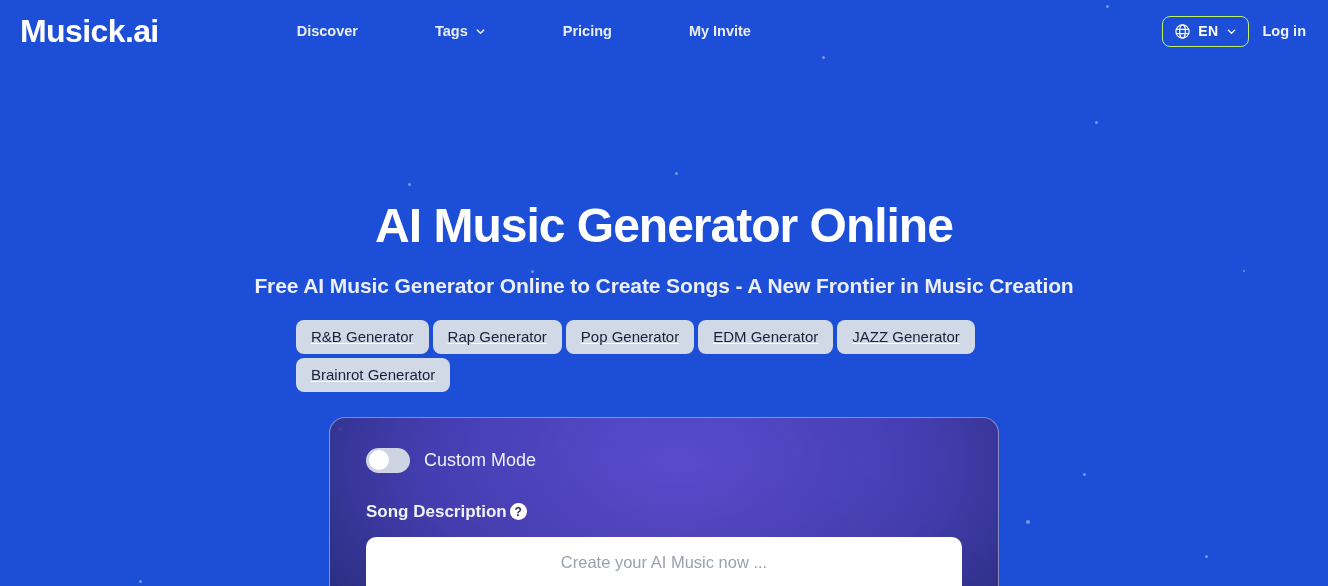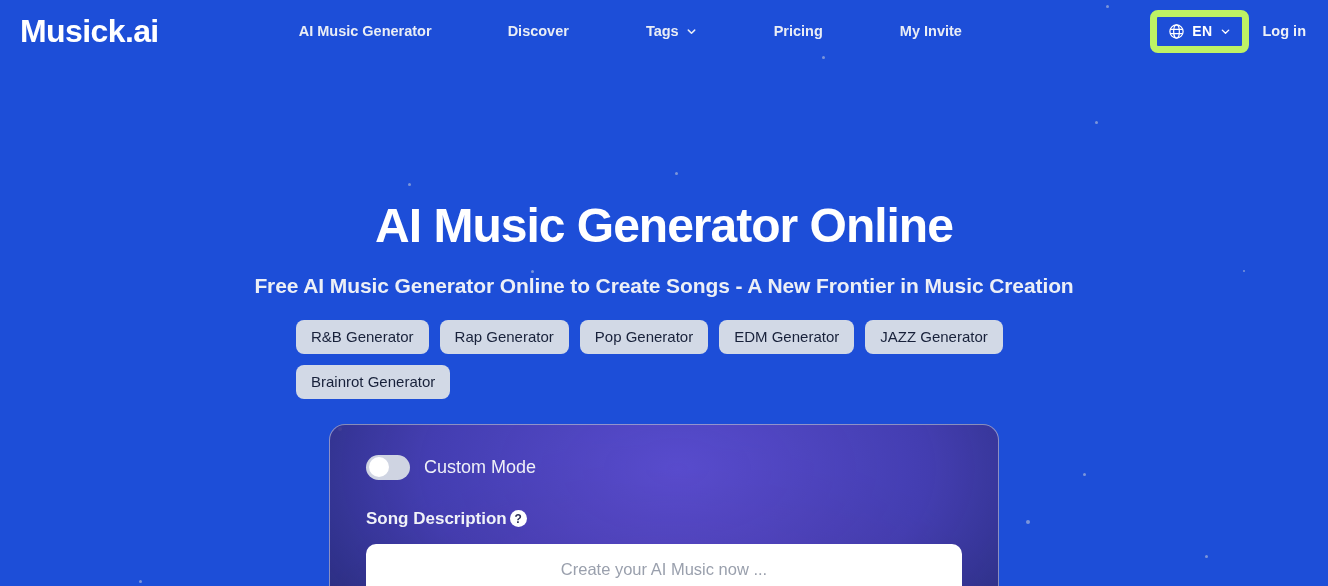--- a/index.html
+++ b/index.html
@@ -112,21 +112,21 @@
     margin-left: auto;
     display: flex;
     align-items: center;
     gap: 14px;
   }
 
   .lang-pill {
     display: flex;
     align-items: center;
     gap: 7px;
-    border: 7px solid #bef264;
+    border: 1px solid #bef264;
     border-radius: 8px;
     padding: 6px 11px;
     cursor: pointer;
   }
   .lang-pill .lang-code {
     font-size: 14px;
     font-weight: 700;
     color: #ffffff;
     letter-spacing: .4px;
   }
@@ -162,25 +162,26 @@
     font-weight: 700;
     color: #eceff6;
     letter-spacing: -0.1px;
   }
 
   .chips {
     margin-top: 22px;
     display: flex;
     flex-wrap: wrap;
     justify-content: flex-start;
-    gap: 11px;
+    gap: 4px;
     width: 736px;
     margin-left: auto;
     margin-right: auto;
     padding-left: 0;
+    text-decoration: underline;
   }
 
   .chip {
     background: #d2d9e6;
     color: #18213a;
     font-size: 15px;
     font-weight: 400;
     border-radius: 8px;
     padding: 8px 15px;
     line-height: 1.2;
@@ -301,23 +302,20 @@
     <span class="star" style="left:1243px;top:270px;width:2px;height:2px;"></span>
     <span class="star" style="left:1205px;top:555px;width:3px;height:3px;"></span>
   </div>
 
   <div class="header">
 
     <div class="logo">Musick.ai</div>
 
     <nav class="nav">
 
-      <div class="nav-item gap1">
-        <span>AI Music Generator</span>
-      </div>
 
       <div class="nav-item gap2">
         <span>Discover</span>
       </div>
 
       <div class="nav-item gap3">
         <span>Tags</span>
         <span class="chev">
           <svg viewBox="0 0 12 12" width="11" height="11" fill="none" stroke="#e9edf5" stroke-width="1.6" stroke-linecap="round" stroke-linejoin="round">
               <path d="M2.5 4.5L6 8L9.5 4.5"></path>

